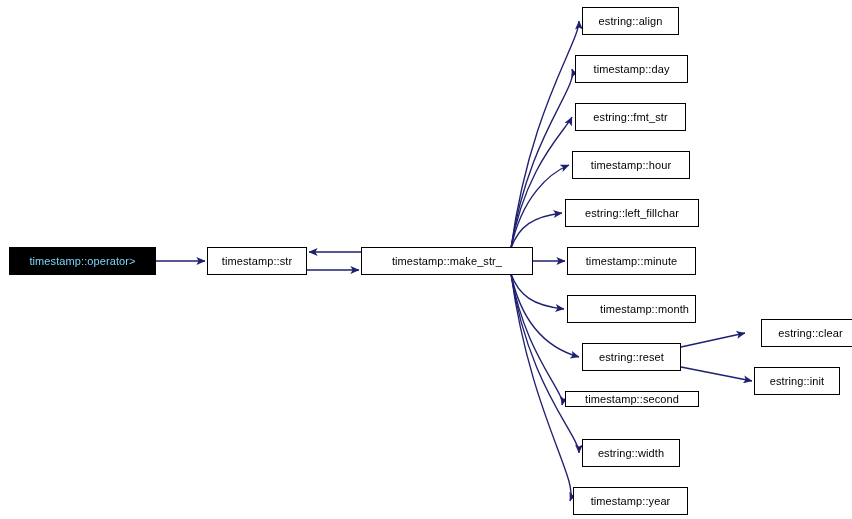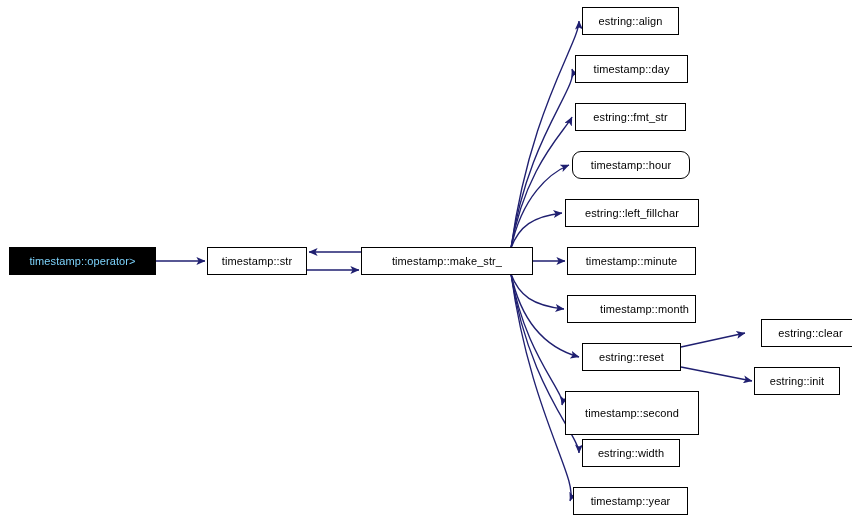--- a/index.html
+++ b/index.html
@@ -88,36 +88,36 @@
       </div>
       <div class="node" style="left: 582px; top: 7px; width: 97px; height: 28px; background: rgb(255, 255, 255); border-color: rgb(0, 0, 0);">
         <span class="node-label">estring::align</span>
       </div>
       <div class="node" style="left: 575px; top: 55px; width: 113px; height: 28px; background: rgb(255, 255, 255); border-color: rgb(0, 0, 0);">
         <span class="node-label">timestamp::day</span>
       </div>
       <div class="node" style="left: 575px; top: 103px; width: 111px; height: 28px; background: rgb(255, 255, 255); border-color: rgb(0, 0, 0);">
         <span class="node-label">estring::fmt_str</span>
       </div>
-      <div class="node" style="left: 572px; top: 151px; width: 118px; height: 28px; background: rgb(255, 255, 255); border-color: rgb(0, 0, 0); border-radius: 9px;">
+      <div class="node" style="left: 572px; top: 151px; width: 118px; height: 28px; background: rgb(255, 255, 255); border-color: rgb(0, 0, 0);">
         <span class="node-label">timestamp::hour</span>
       </div>
       <div class="node" style="left: 565px; top: 199px; width: 134px; height: 28px; background: rgb(255, 255, 255); border-color: rgb(0, 0, 0); align-items: center;">
         <span class="node-label">estring::left_fillchar</span>
       </div>
       <div class="node" style="left: 567px; top: 247px; width: 129px; height: 28px; background: rgb(255, 255, 255); border-color: rgb(0, 0, 0);">
         <span class="node-label">timestamp::minute</span>
       </div>
       <div class="node" style="left: 567px; top: 295px; width: 129px; height: 28px; background: rgb(255, 255, 255); border-color: rgb(0, 0, 0); padding-left: 26px;">
         <span class="node-label">timestamp::month</span>
       </div>
       <div class="node" style="left: 582px; top: 343px; width: 99px; height: 28px; background: rgb(255, 255, 255); border-color: rgb(0, 0, 0);">
         <span class="node-label">estring::reset</span>
       </div>
-      <div class="node" style="left: 565px; top: 391px; width: 134px; height: 44px; background: rgb(255, 255, 255); border-color: rgb(0, 0, 0);">
+      <div class="node" style="left: 565px; top: 391px; width: 134px; height: 16px; background: rgb(255, 255, 255); border-color: rgb(0, 0, 0);">
         <span class="node-label">timestamp::second</span>
       </div>
       <div class="node" style="left: 582px; top: 439px; width: 98px; height: 28px; background: rgb(255, 255, 255); border-color: rgb(0, 0, 0);">
         <span class="node-label">estring::width</span>
       </div>
       <div class="node" style="left: 573px; top: 487px; width: 115px; height: 28px; background: rgb(255, 255, 255); border-color: rgb(0, 0, 0);">
         <span class="node-label">timestamp::year</span>
       </div>
       <div class="node" style="left: 747px; top: 319px; width: 99px; height: 28px; background: rgb(255, 255, 255); border-color: rgb(0, 0, 0); margin-left: 14px;">
         <span class="node-label">estring::clear</span>

